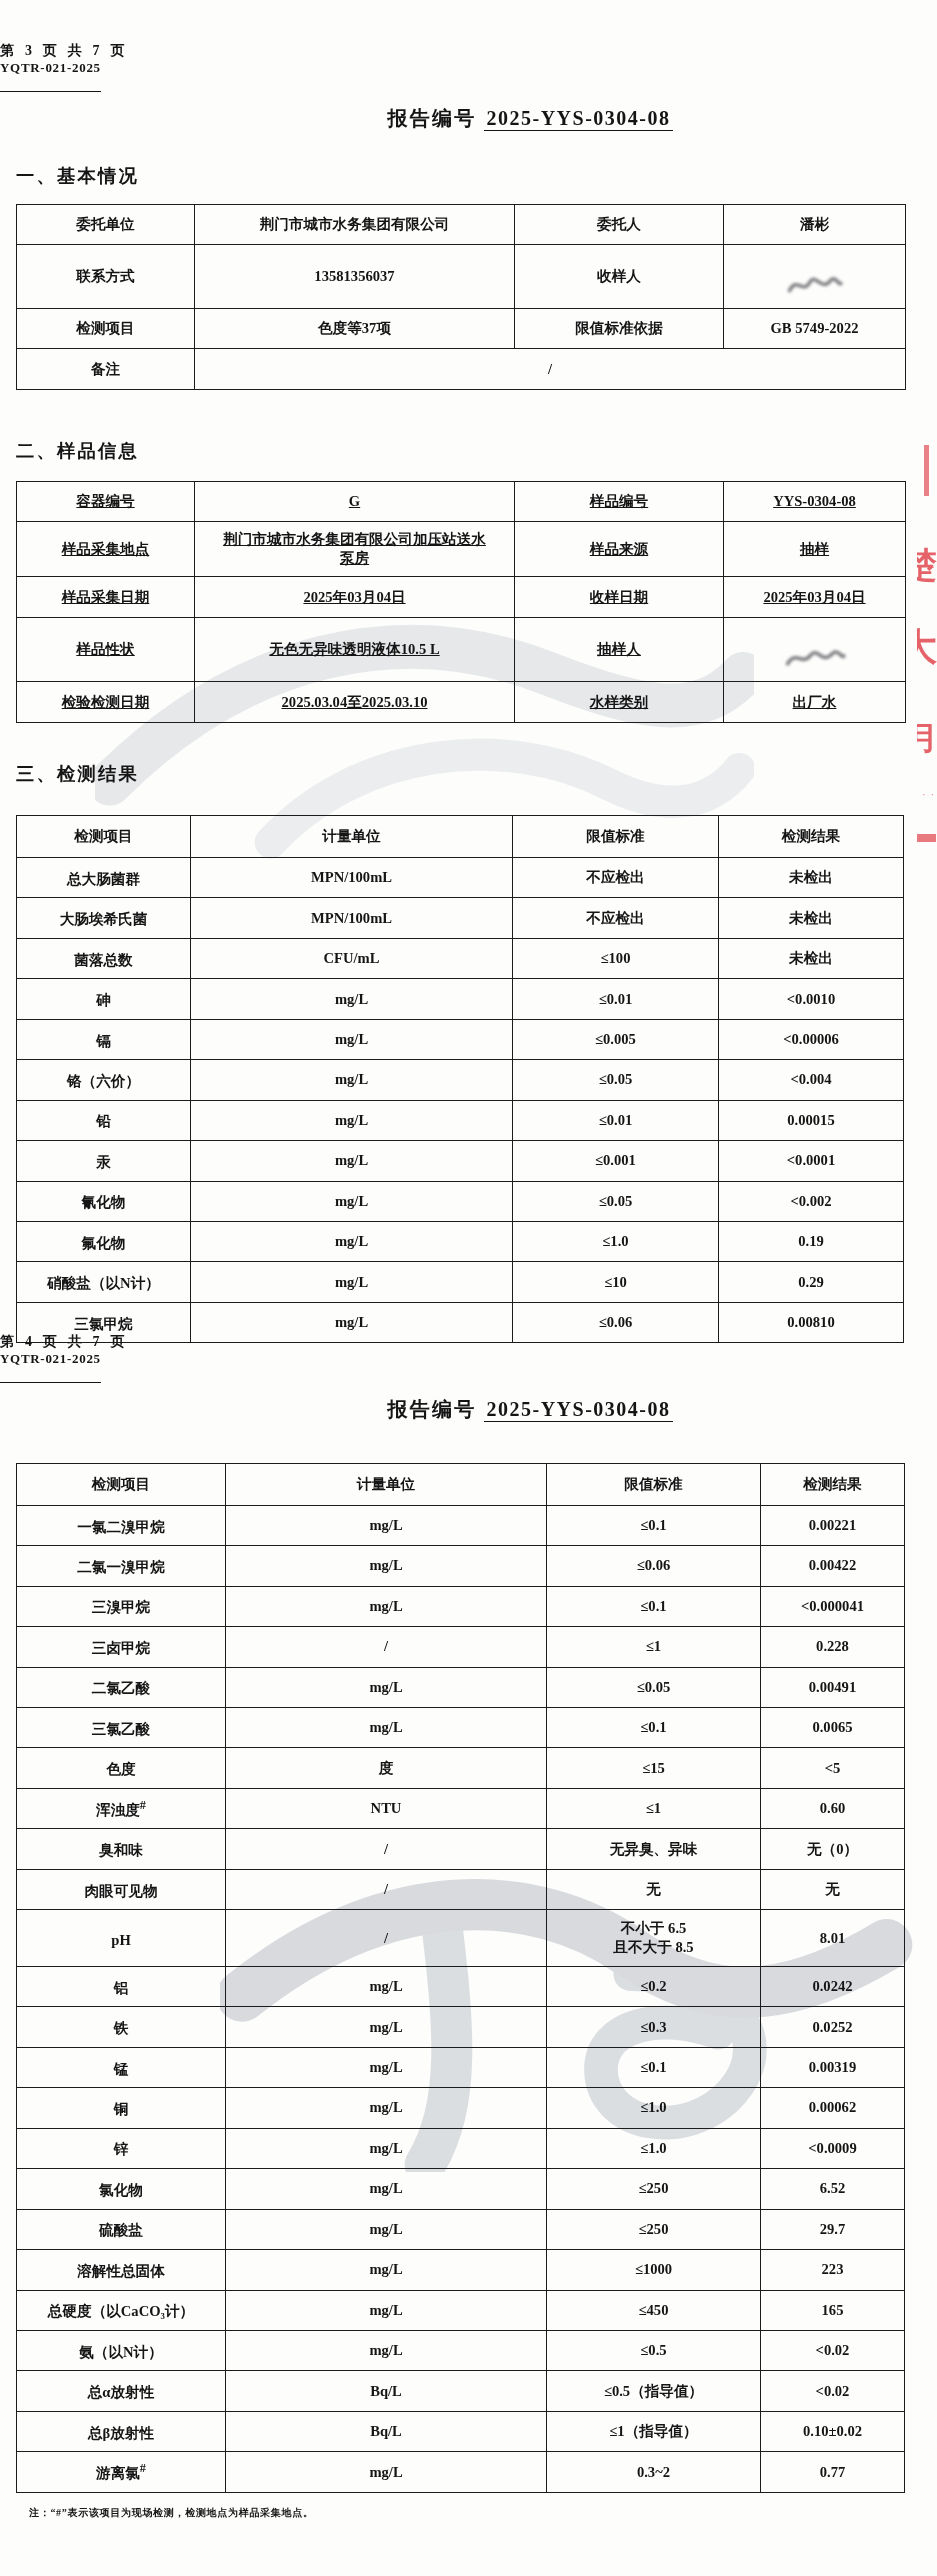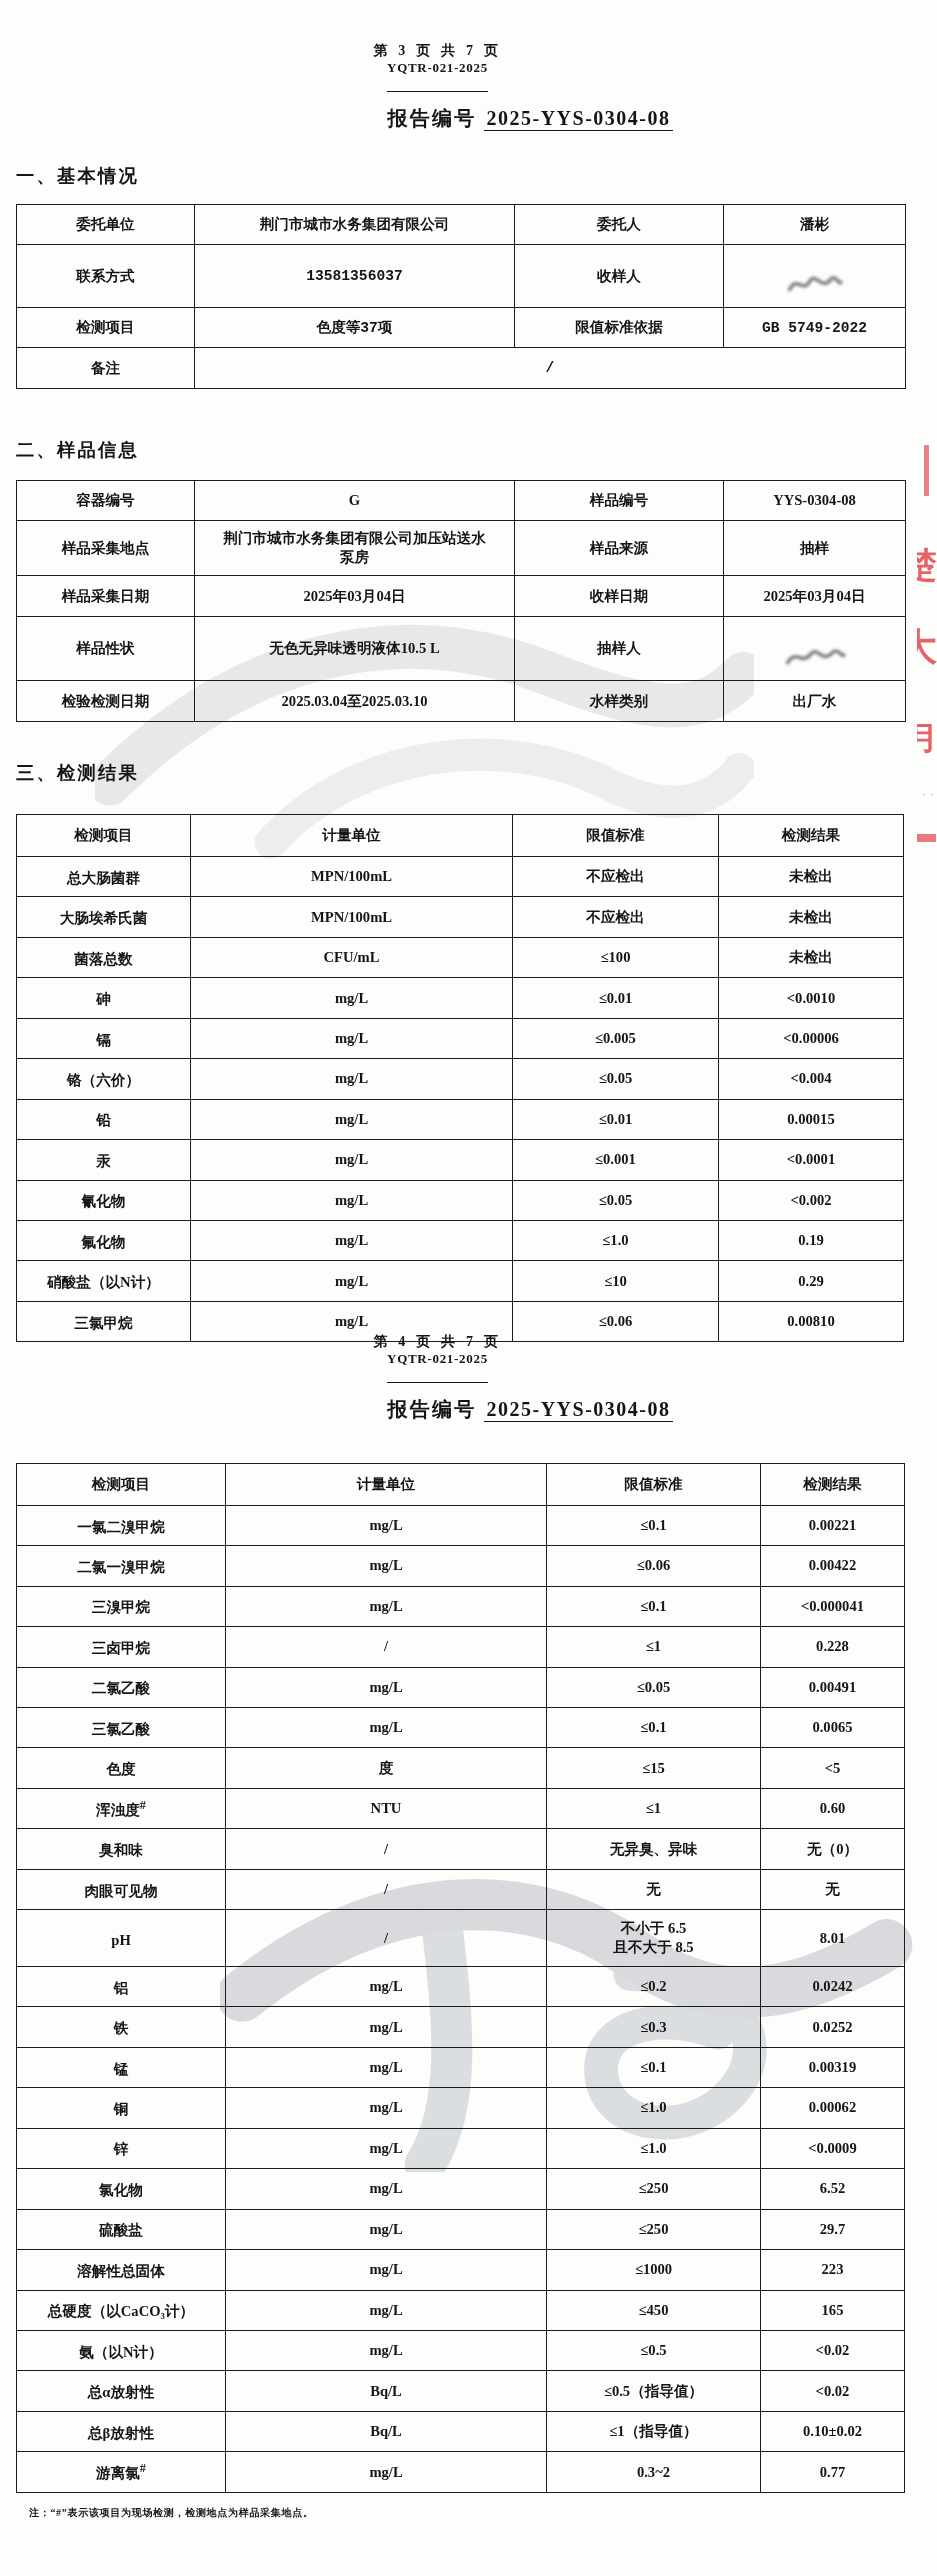--- a/index.html
+++ b/index.html
@@ -9,42 +9,42 @@
     margin:0 auto;
     background:#fdfdfc;
     font-family:"Liberation Serif","DejaVu Serif",serif;
     color:#151515;
     overflow:hidden;
   }
   .sheet{position:relative;z-index:2;}
   .sheet.p3{height:1289px;box-sizing:border-box;padding-top:42px;}
   .sheet.p4{box-sizing:border-box;padding-top:44px;}
 
-  .hdr{margin-right:62px;text-align:center;line-height:1.25;}
+  .hdr{margin-right:62px;text-align:left;line-height:1.25;}
   .pageno{font-size:14px;font-weight:bold;letter-spacing:3.7px;}
   .docno{display:inline-block;font-size:13px;font-weight:bold;letter-spacing:0.7px;
          border-bottom:1.5px solid #151515;padding-bottom:15px;}
 
   .reportline{margin-top:13px;text-align:center;padding-left:124px;
               font-size:20px;font-weight:bold;letter-spacing:2.2px;}
   .reportline .rno{border-bottom:1.8px solid #151515;padding:0 2.9px 1.5px 2.9px;letter-spacing:1.5px;}
 
   h2.sec{margin:34px 0 0 16px;font-size:18.3px;font-weight:bold;letter-spacing:2.2px;line-height:1.2;}
   h2.sec.sample{margin-top:51px;}
   h2.sec.results{margin-top:41px;}
 
   table{border-collapse:collapse;margin-left:16px;table-layout:fixed;}
   td,th{border:1.6px solid #1c1c1c;text-align:center;vertical-align:middle;
         font-size:14.6px;font-weight:600;white-space:pre-line;
         padding:8px 5.9px;box-sizing:border-box;word-break:break-word;}
   th{font-weight:bold;padding:11px 5.9px;}
   .info{margin-top:16px;}
   .info td{padding:10.3px 5.9px;}
-  .info.t1{margin-top:16px;font-family:Liberation Mono, monospace;}
-  .info.t2{margin-top:17.6px;}
+  .info.t1{margin-top:16px;}
+  .info.t2{margin-top:17.6px;text-decoration:underline;}
   .res{margin-top:29px;}
   .res.p4t{margin-top:40px;}
   .res td{padding:8.8px 5.9px;}
 
   .footnote{margin:13px 0 0 29px;font-size:10px;font-weight:bold;letter-spacing:0.7px;}
 
   
   .sig{display:inline-block;filter:blur(1.8px);opacity:.75;vertical-align:middle;}
 
   

